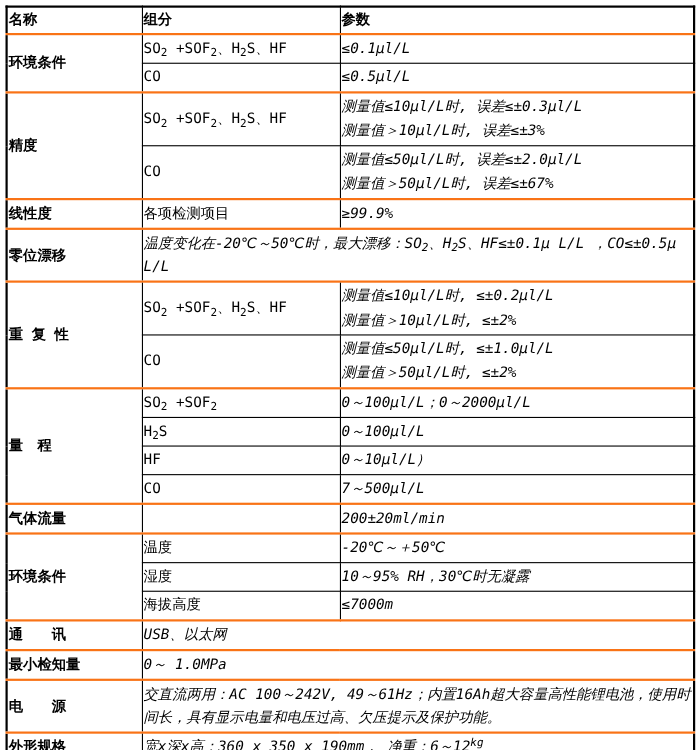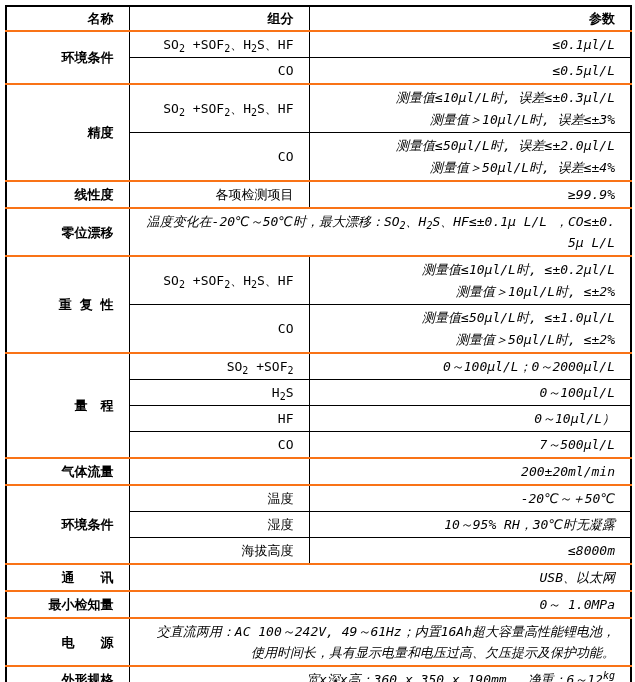--- a/index.html
+++ b/index.html
@@ -22,22 +22,22 @@
     table-layout: fixed;
     width: 625px;
     border: 2px solid #000000;
     font-size: 13px;
   }
   col.c1 { width: 123px; }
   col.c2 { width: 180px; }
   col.c3 { width: 322px; }
   th, td {
     border: 1px solid #000000;
-    padding: 1px 15px;
-    text-align: right;
+    padding: 1px 1px;
+    text-align: left;
     vertical-align: middle;
     line-height: 21px;
     font-weight: normal;
     word-break: break-all;
     overflow: hidden;
   }
   tr.sec > th, tr.sec > td {
     border-top: 2px solid #f97316;
   }
   th.name-cell, thead th {
@@ -83,21 +83,21 @@
           <td>SO<sub>2</sub> +SOF<sub>2</sub>、H<sub>2</sub>S、HF</td>
           <td>
             <div class="pline">测量值≤10μl/L时, 误差≤±0.3μl/L</div>
             <div class="pline">测量值＞10μl/L时, 误差≤±3%</div>
           </td>
         </tr>
         <tr>
           <td>CO</td>
           <td>
             <div class="pline">测量值≤50μl/L时, 误差≤±2.0μl/L</div>
-            <div class="pline">测量值＞50μl/L时, 误差≤±4%</div>
+            <div class="pline">测量值＞50μl/L时, 误差≤±67%</div>
           </td>
         </tr>
         <tr class="sec">
           <th class="name-cell">线性度</th>
           <td>各项检测项目</td>
           <td>
             <div class="pline">≥99.9%</div>
           </td>
         </tr>
         <tr class="sec">
@@ -162,21 +162,21 @@
         </tr>
         <tr>
           <td>湿度</td>
           <td>
             <div class="pline">10～95% RH，30℃时无凝露</div>
           </td>
         </tr>
         <tr>
           <td>海拔高度</td>
           <td>
-            <div class="pline">≤8000m</div>
+            <div class="pline">≤7000m</div>
           </td>
         </tr>
         <tr class="sec">
           <th class="name-cell">通　　讯</th>
           <td colspan="2">
             <div class="pline">USB、以太网</div>
           </td>
         </tr>
         <tr class="sec">
           <th class="name-cell">最小检知量</th>

